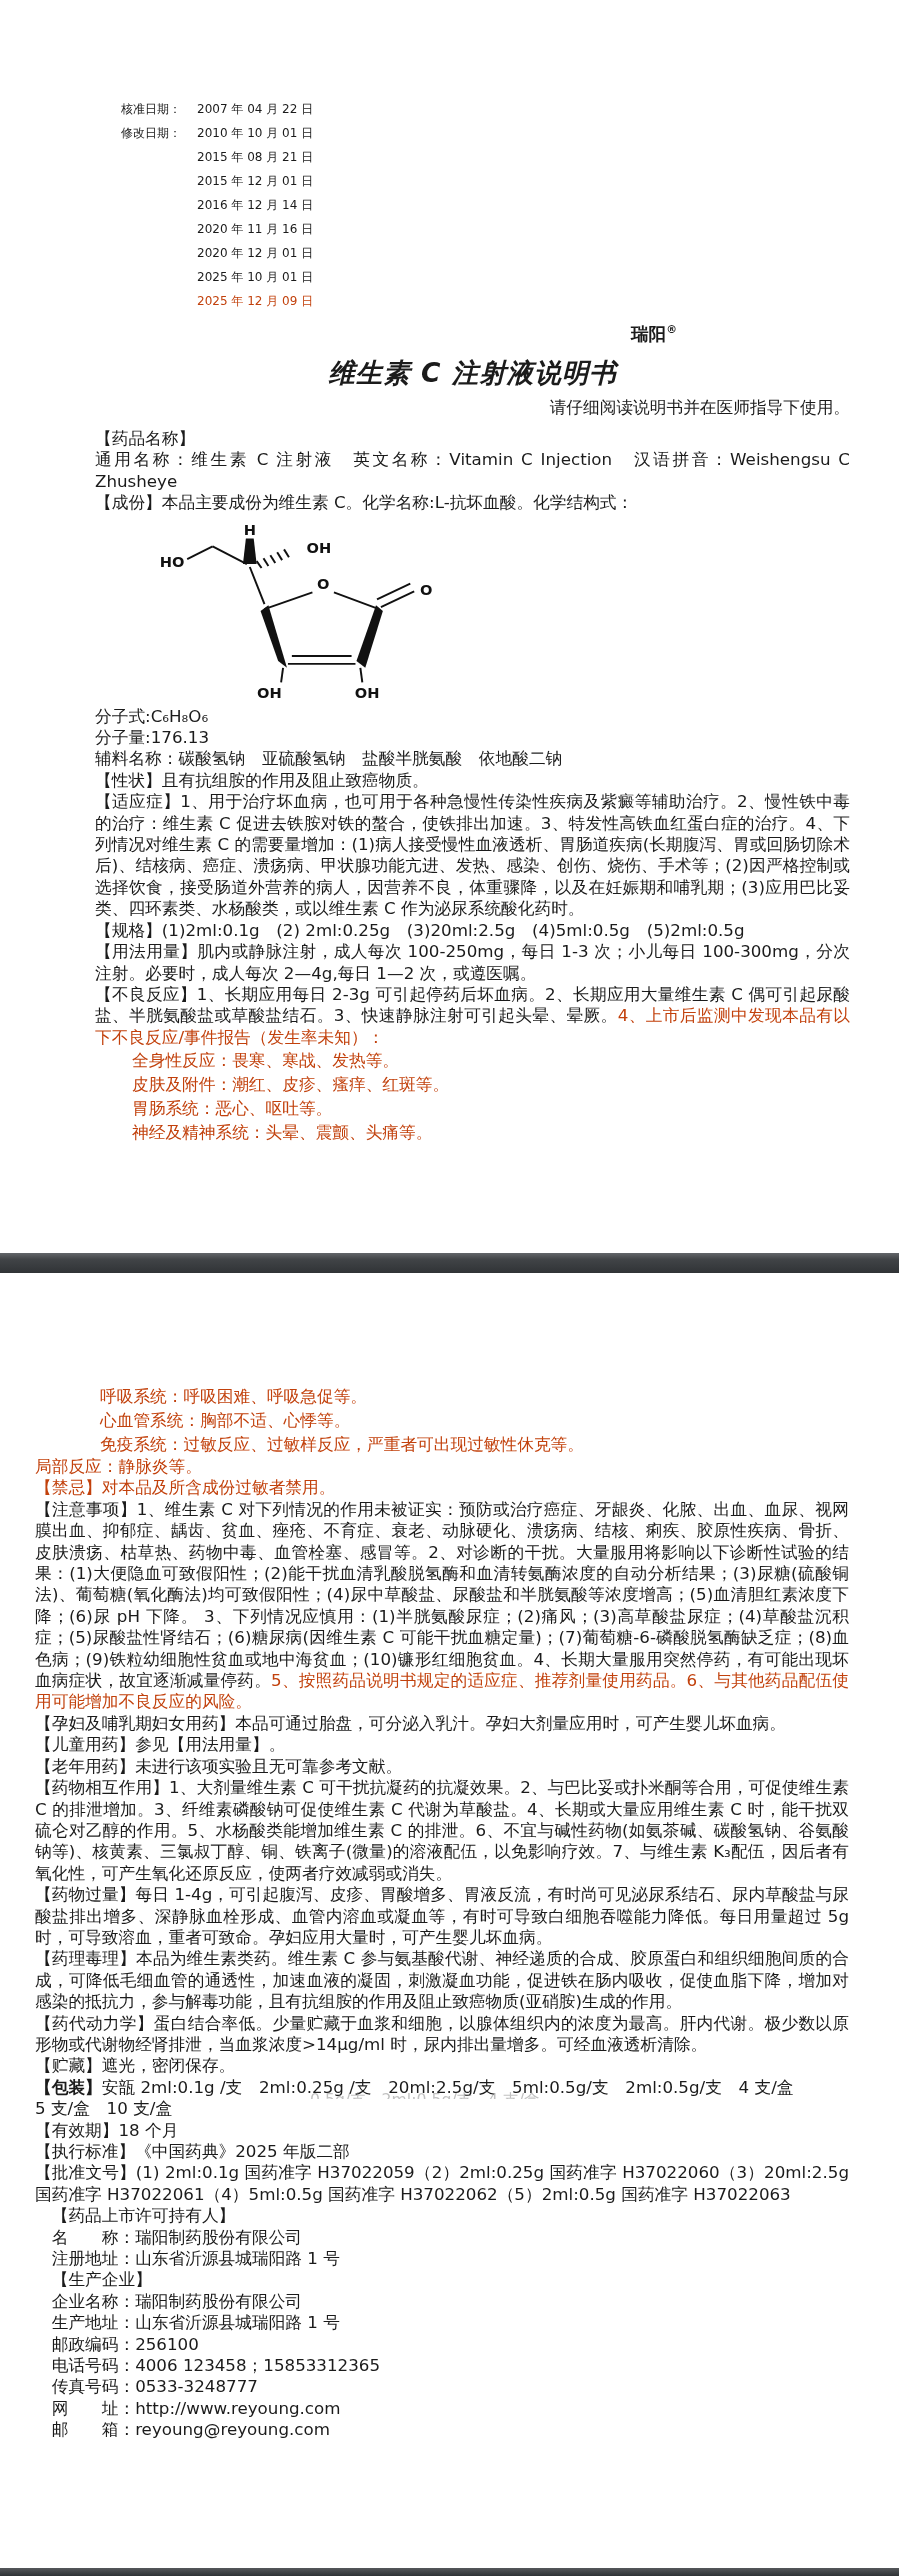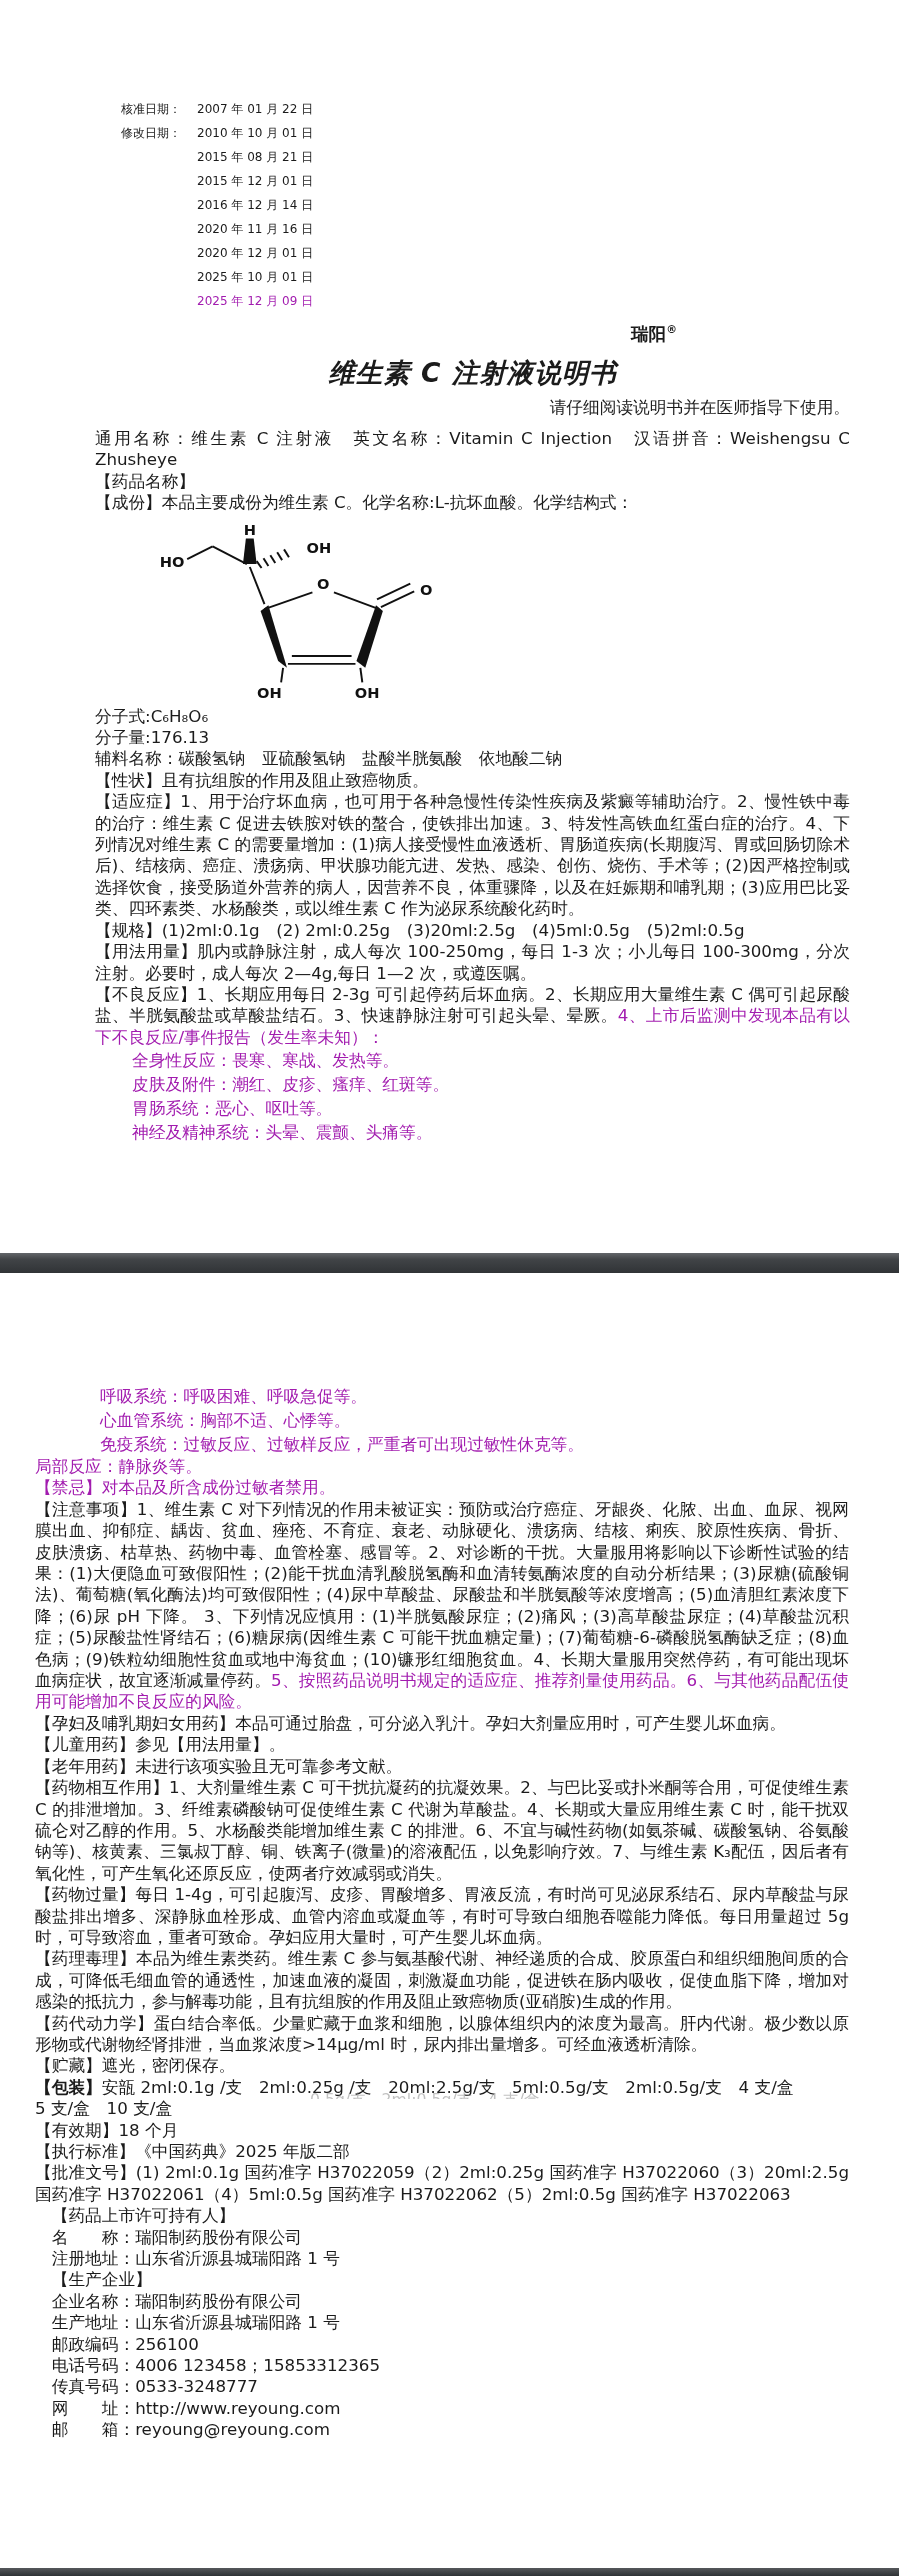--- a/index.html
+++ b/index.html
@@ -12,21 +12,21 @@
   #page1{top:0;height:1253px;}
   #page2{top:1273px;height:1532px;}
   #separator{position:absolute;top:1253px;left:0;width:900px;height:20.6px;
     background:linear-gradient(180deg,#63666a 0%,#414447 30%,#2f3235 100%);}
   #bottom-band{position:absolute;top:2568px;left:0;width:900px;height:7.8px;
     background:linear-gradient(180deg,#55585b 0%,#2f3235 100%);}
 
   .dates{position:absolute;top:97px;left:121px;font-size:12px;line-height:24px;}
   .date-row{display:flex;}
   .date-label{width:76px;flex:none;}
-  .red{color:#a21caf;}
+  .red{color:#c2410c;}
 
   .brand{position:absolute;left:631px;top:322px;font-size:17.6px;font-weight:bold;}
   .brand sup{font-size:10.8px;}
 
   .title{position:absolute;top:355px;left:95px;width:755px;text-align:center;
     font-size:26.5px;font-weight:bold;letter-spacing:1px;font-style:italic;}
   .subtitle{position:absolute;top:396px;left:95px;width:755px;text-align:right;font-size:16.7px;}
 
   .p1-content{position:absolute;top:428px;left:95px;width:755px;
     font-size:16.7px;line-height:21.4px;text-align:justify;}
@@ -49,21 +49,21 @@
     color:#8f8f8f;opacity:.55;white-space:nowrap;font-size:15.7px;}
 </style>
 </head>
 <body>
 
 <div class="page" id="page1">
 
   <div class="dates">
     <div class="date-row">
       <span class="date-label">核准日期：</span>
-      <span class="date-value">2007 年 01 月 22 日</span>
+      <span class="date-value">2007 年 04 月 22 日</span>
     </div>
     <div class="date-row">
       <span class="date-label">修改日期：</span>
       <span class="date-value">2010 年 10 月 01 日</span>
     </div>
     <div class="date-row">
       <span class="date-label"></span>
       <span class="date-value">2015 年 08 月 21 日</span>
     </div>
     <div class="date-row">
@@ -93,22 +93,22 @@
   </div>
 
   <div class="brand">
     <span>瑞阳</span><sup>®</sup>
   </div>
 
   <div class="title">维生素 C 注射液说明书</div>
   <div class="subtitle">请仔细阅读说明书并在医师指导下使用。</div>
 
   <div class="p1-content">
+    <p>【药品名称】</p>
     <p>通用名称：维生素 C 注射液　英文名称：Vitamin C Injection　汉语拼音：Weishengsu C Zhusheye</p>
-    <p>【药品名称】</p>
     <p>【成份】本品主要成份为维生素 C。化学名称:L-抗坏血酸。化学结构式：</p>
 
     <div class="structure">
       <svg width="304" height="182" viewBox="0 0 310 186" style="font-size:17px">
 
         <line x1="204" y1="73" x2="250" y2="90"></line>
         <line x1="182" y1="73" x2="133" y2="90"></line>
         <polygon points="247,86 254,92 236,150 227,143"></polygon>
         <polygon points="156,150 147,143 129,92 137,86"></polygon>
         <line x1="226" y1="146" x2="157" y2="146"></line>

